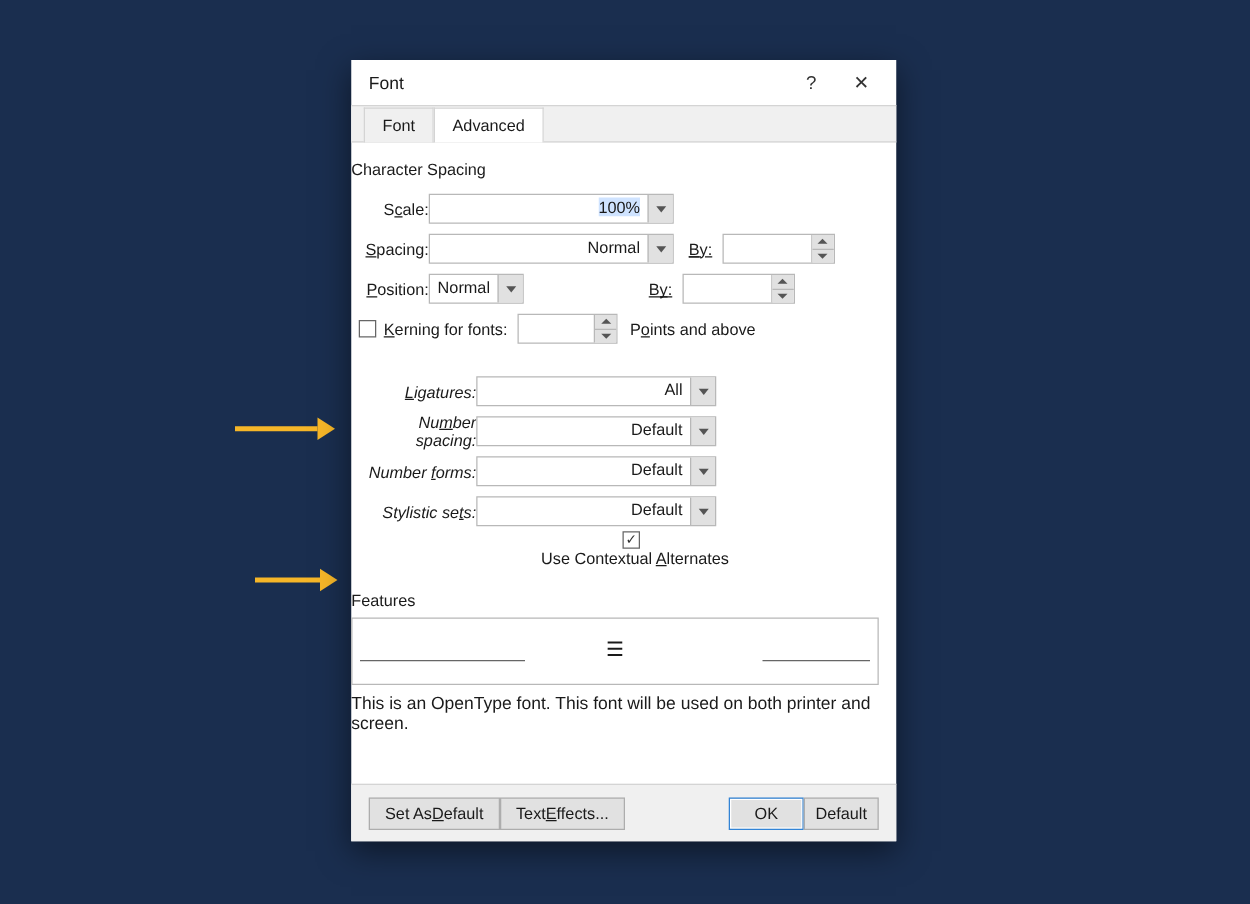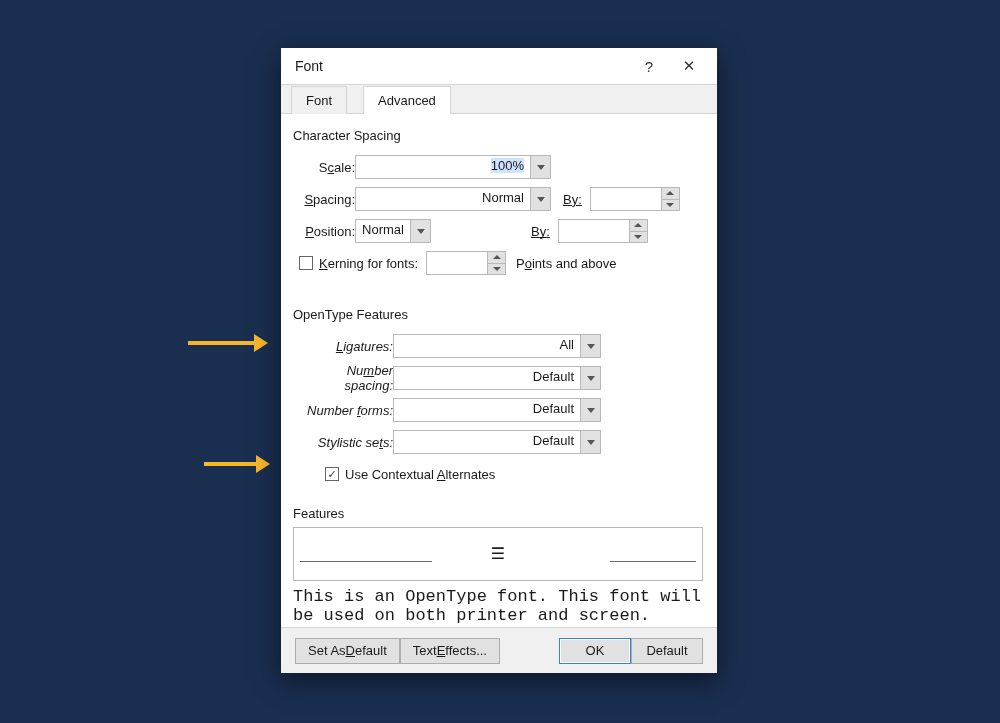--- a/index.html
+++ b/index.html
@@ -24,62 +24,62 @@
     display:flex;flex-direction:column;
   }
   
   .titlebar{height:36px;display:flex;align-items:center;padding:0 8px 0 14px;}
   .titlebar .title{flex:1;font-size:14px;}
   .titlebar .icn{width:40px;text-align:center;font-size:15px;color:#333;cursor:default;}
   
   .tabrow{height:30px;background:var(--tab-bg);border-top:1px solid var(--tab-border);border-bottom:1px solid var(--tab-border);display:flex;align-items:flex-end;padding-left:10px;}
   .tab{padding:6px 14px;border:1px solid var(--tab-border);border-bottom:none;background:var(--tab-bg);margin-bottom:-1px;cursor:default;}
   .tab.active{background:#fff;}
-  .tab+.tab{margin-left:16px;}
-  .body{flex:1;padding:10px 14px 0 12px;}
+  .tab+.tab{margin-left:0;}
+  .body{flex:1;padding:10px 14px 0 0;}
   
   .group-title{font-size:13px;margin:4px 0 6px 0;}
   .group{padding:2px 0 10px 6px;margin-bottom:6px;}
   .row{display:flex;align-items:center;height:32px;text-align:right;}
   .lbl{width:56px;}
   .lbl.w2{width:94px;font-style:italic;}
   .underline{text-decoration:underline;text-decoration-skip-ink:none;}
   
   .combo{display:flex;border:1px solid var(--combo-border);background:#fff;height:24px;}
   .combo .val{flex:1;padding:2px 6px;}
   .combo .dd{width:20px;border-left:1px solid var(--combo-border);background:var(--grey-btn);display:flex;align-items:center;justify-content:center;}
   .combo .dd:before{content:"";border-left:4px solid transparent;border-right:4px solid transparent;border-top:5px solid #555;}
   .combo.sm{width:76px;}
   .combo.md{width:196px;}
-  .combo.lg{width:208px;}
+  .combo.lg{width:192px;}
   .input-num{display:flex;border:1px solid var(--combo-border);background:#fff;height:24px;width:90px;}
   .input-num .val{flex:1;padding:2px 6px;}
   .spinner{width:18px;display:flex;flex-direction:column;border-left:1px solid var(--combo-border);}
   .spinner div{flex:1;background:var(--grey-btn);display:flex;align-items:center;justify-content:center;border-bottom:1px solid var(--combo-border);}
   .spinner div:last-child{border-bottom:none;}
   .spinner .up:before{content:"";border-left:4px solid transparent;border-right:4px solid transparent;border-bottom:4px solid #555;}
   .spinner .down:before{content:"";border-left:4px solid transparent;border-right:4px solid transparent;border-top:4px solid #555;}
   .by{margin:0 8px 0 12px;text-decoration:underline;}
   .input-num.sm{width:80px;}
   .checkbox{width:14px;height:14px;border:1px solid #666;background:#fff;margin-right:6px;display:flex;align-items:center;justify-content:center;}
   .checkbox.checked:before{content:"✓";font-size:11px;line-height:1;color:#333;}
   .sel{background:var(--select-blue);}
   
   .preview-box{border:1px solid var(--combo-border);height:54px;display:flex;align-items:center;justify-content:center;position:relative;margin:6px 0 6px 0;}
   .preview-line{position:absolute;top:33px;height:1px;background:#666;}
   .preview-line.l{left:6px;width:132px;}
   .preview-line.r{right:6px;width:86px;}
   .burger{font-size:16px;line-height:1;}
-  .preview-note{font-size:17px;font-family:Liberation Mono, monospace;}
+  .preview-note{font-size:14px;}
   
   .footer{border-top:1px solid var(--tab-border);background:var(--tab-bg);height:46px;display:flex;align-items:center;padding:0 14px;gap:0;}
   .btn{height:26px;background:var(--grey-btn);border:1px solid var(--grey-btn-border);padding:0 12px;display:flex;align-items:center;cursor:default;}
   .btn.ok{border:1px solid var(--ok-border);box-shadow:inset 0 0 0 1px #fff;}
   .spacer{flex:1;}
-  .btn.fixed{width:72px;justify-content:center;}
+  .btn.fixed{width:60px;justify-content:center;}
   
   .arrow{position:absolute;display:flex;align-items:center;}
   .arrow .shaft{height:4px;background:var(--arrow);}
   .arrow .head{width:0;height:0;border-top:9px solid transparent;border-bottom:9px solid transparent;border-left:14px solid var(--arrow);}
 </style>
 </head>
 <body>
 
 <div class="arrow" style="left:188px;top:334px;">
   <div class="shaft" style="width:66px;"></div>
@@ -151,21 +151,20 @@
           <div class="val"></div>
           <div class="spinner">
               <div class="up"></div>
               <div class="down"></div>
             </div>
         </div>
         <span>P<span class="underline">o</span>ints and above</span>
       </div>
     </div>
 
-    <div class="group-title" style="margin-top:18px;">OpenType Features</div>
     <div class="group">
       <div class="row">
         <span class="lbl w2"><span class="underline">L</span>igatures:</span>
         <div class="combo lg">
           <div class="val">All</div>
           <div class="dd"></div>
         </div>
       </div>
       <div class="row">
         <span class="lbl w2">Nu<span class="underline">m</span>ber spacing:</span>
@@ -181,21 +180,21 @@
           <div class="dd"></div>
         </div>
       </div>
       <div class="row">
         <span class="lbl w2">Stylistic se<span class="underline">t</span>s:</span>
         <div class="combo lg">
           <div class="val">Default</div>
           <div class="dd"></div>
         </div>
       </div>
-      <div class="row" style="margin-left:26px;">
+      <div class="row" style="margin-left:26px;flex-direction:column;">
         <div class="checkbox checked"></div>
         <span>Use Contextual <span class="underline">A</span>lternates</span>
       </div>
     </div>
 
     <div class="group-title">Features</div>
     <div class="preview-box">
       <div class="preview-line l"></div>
       <div class="burger">☰</div>
       <div class="preview-line r"></div>

